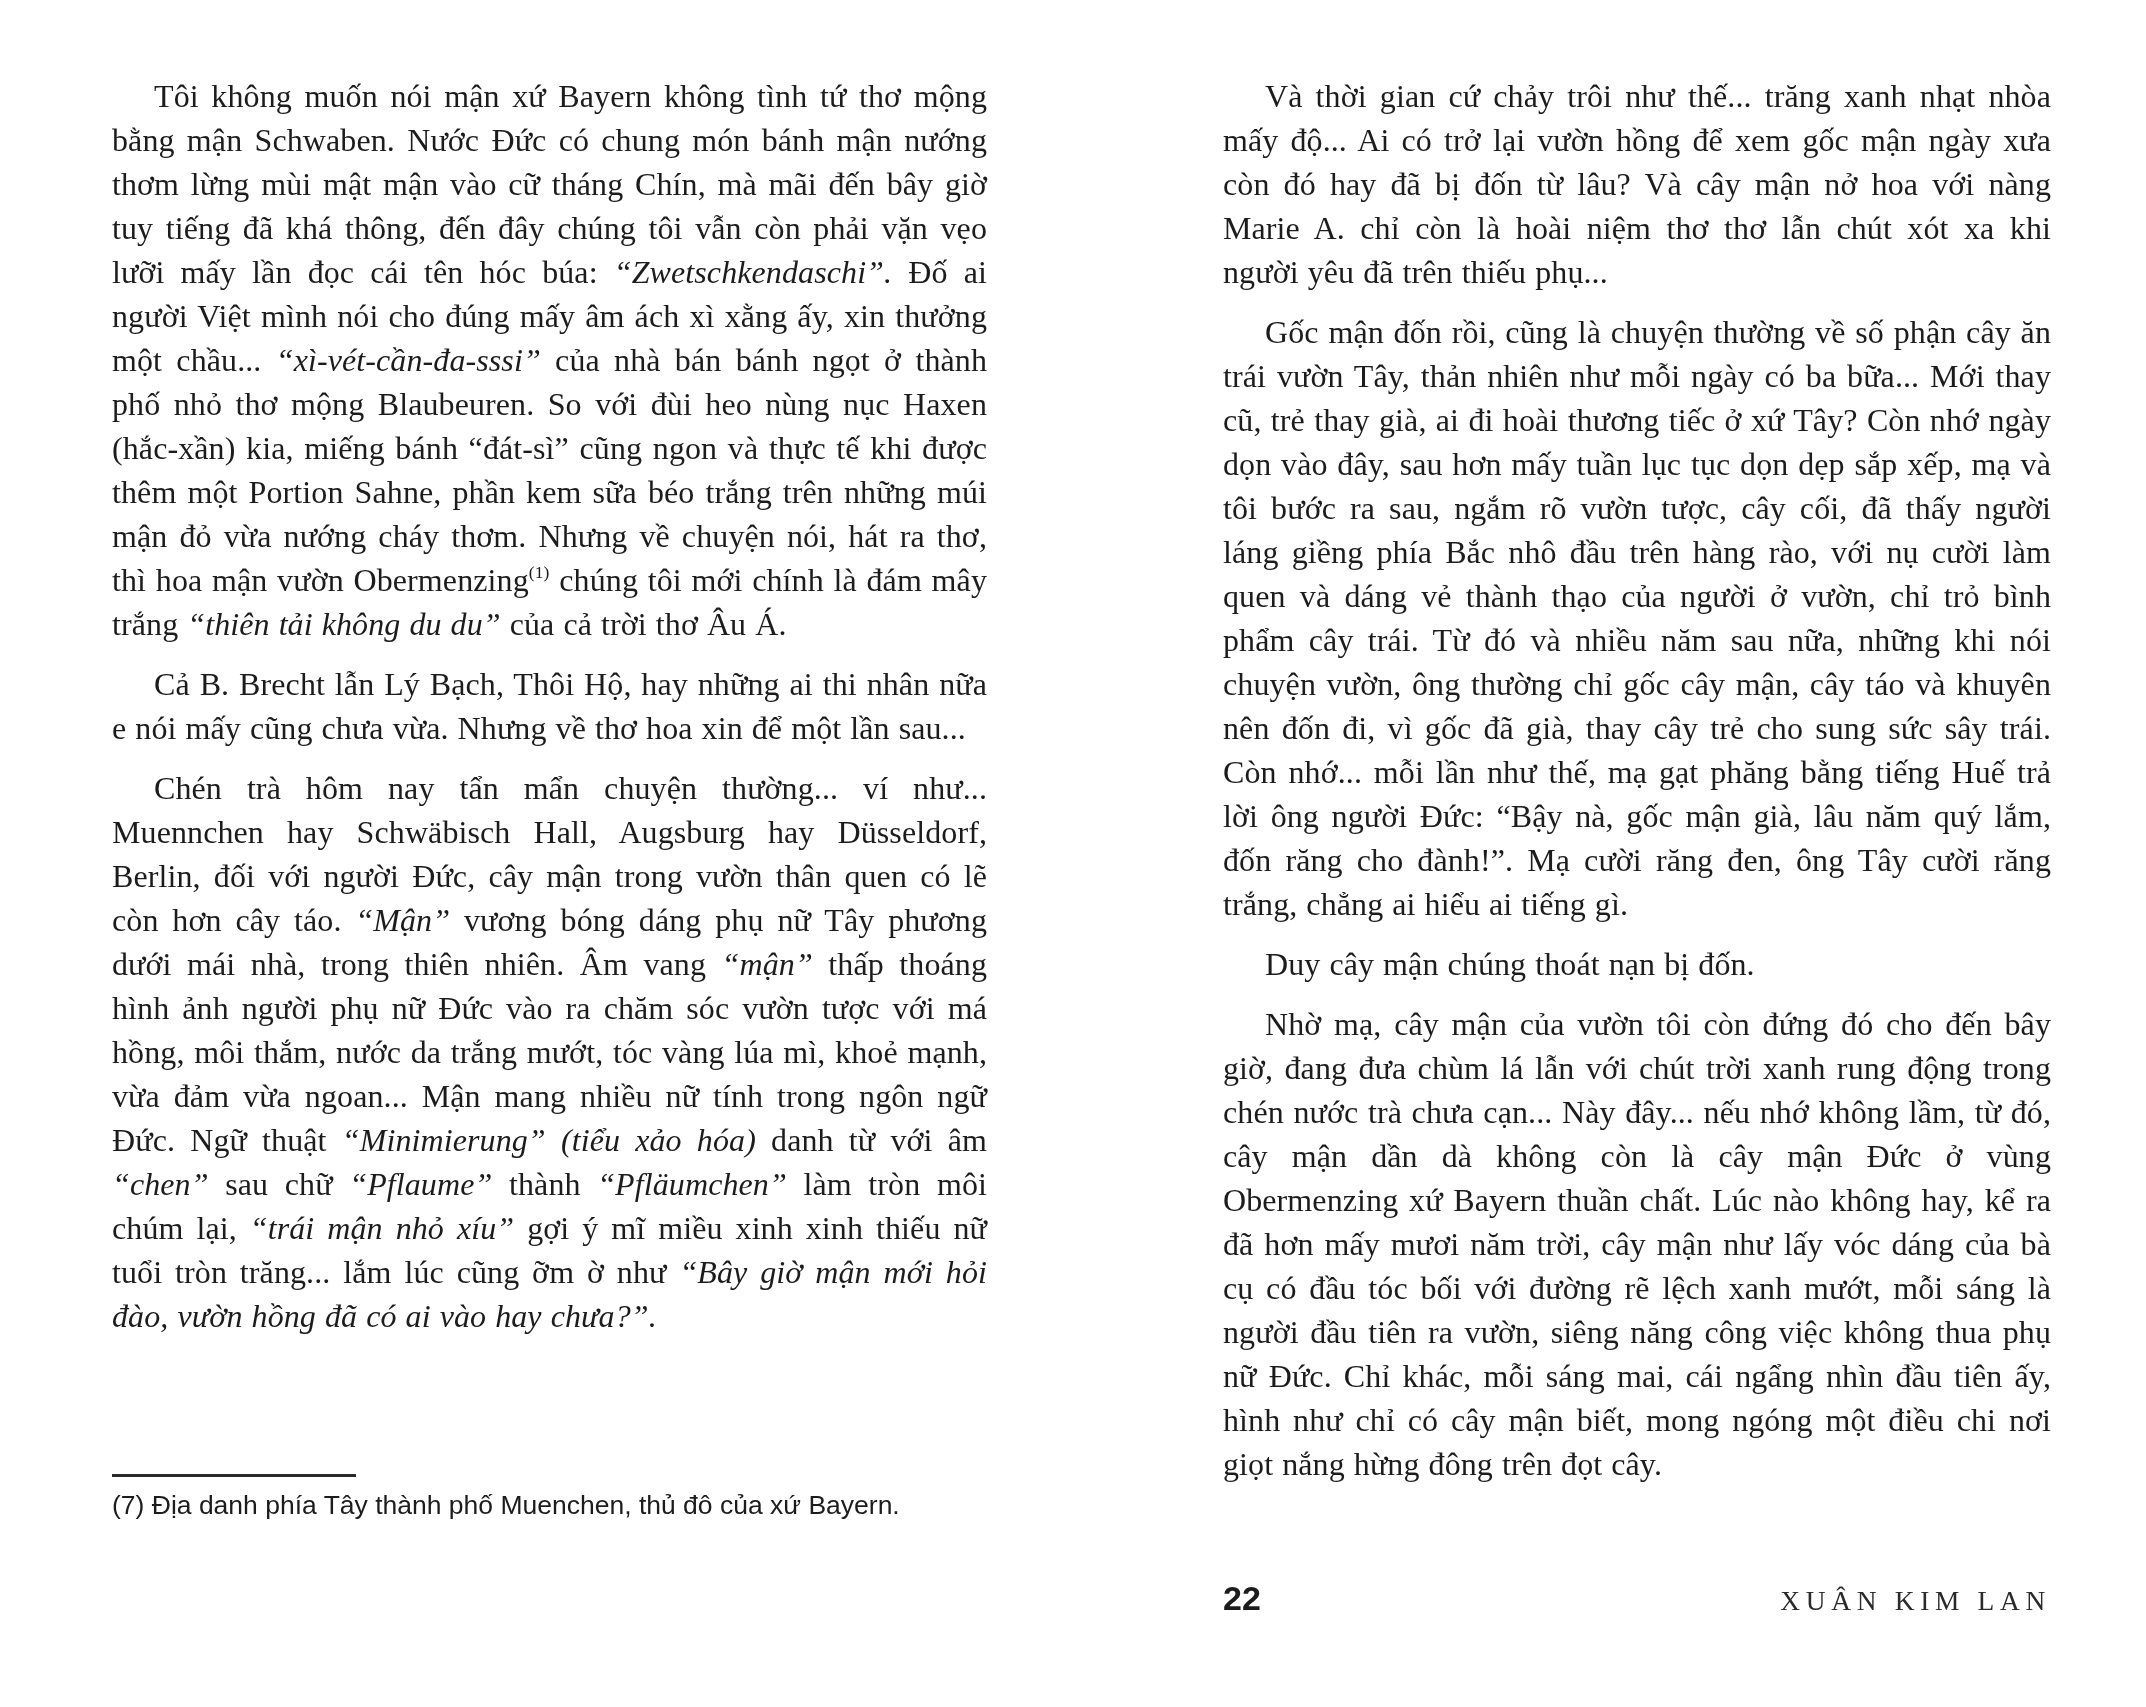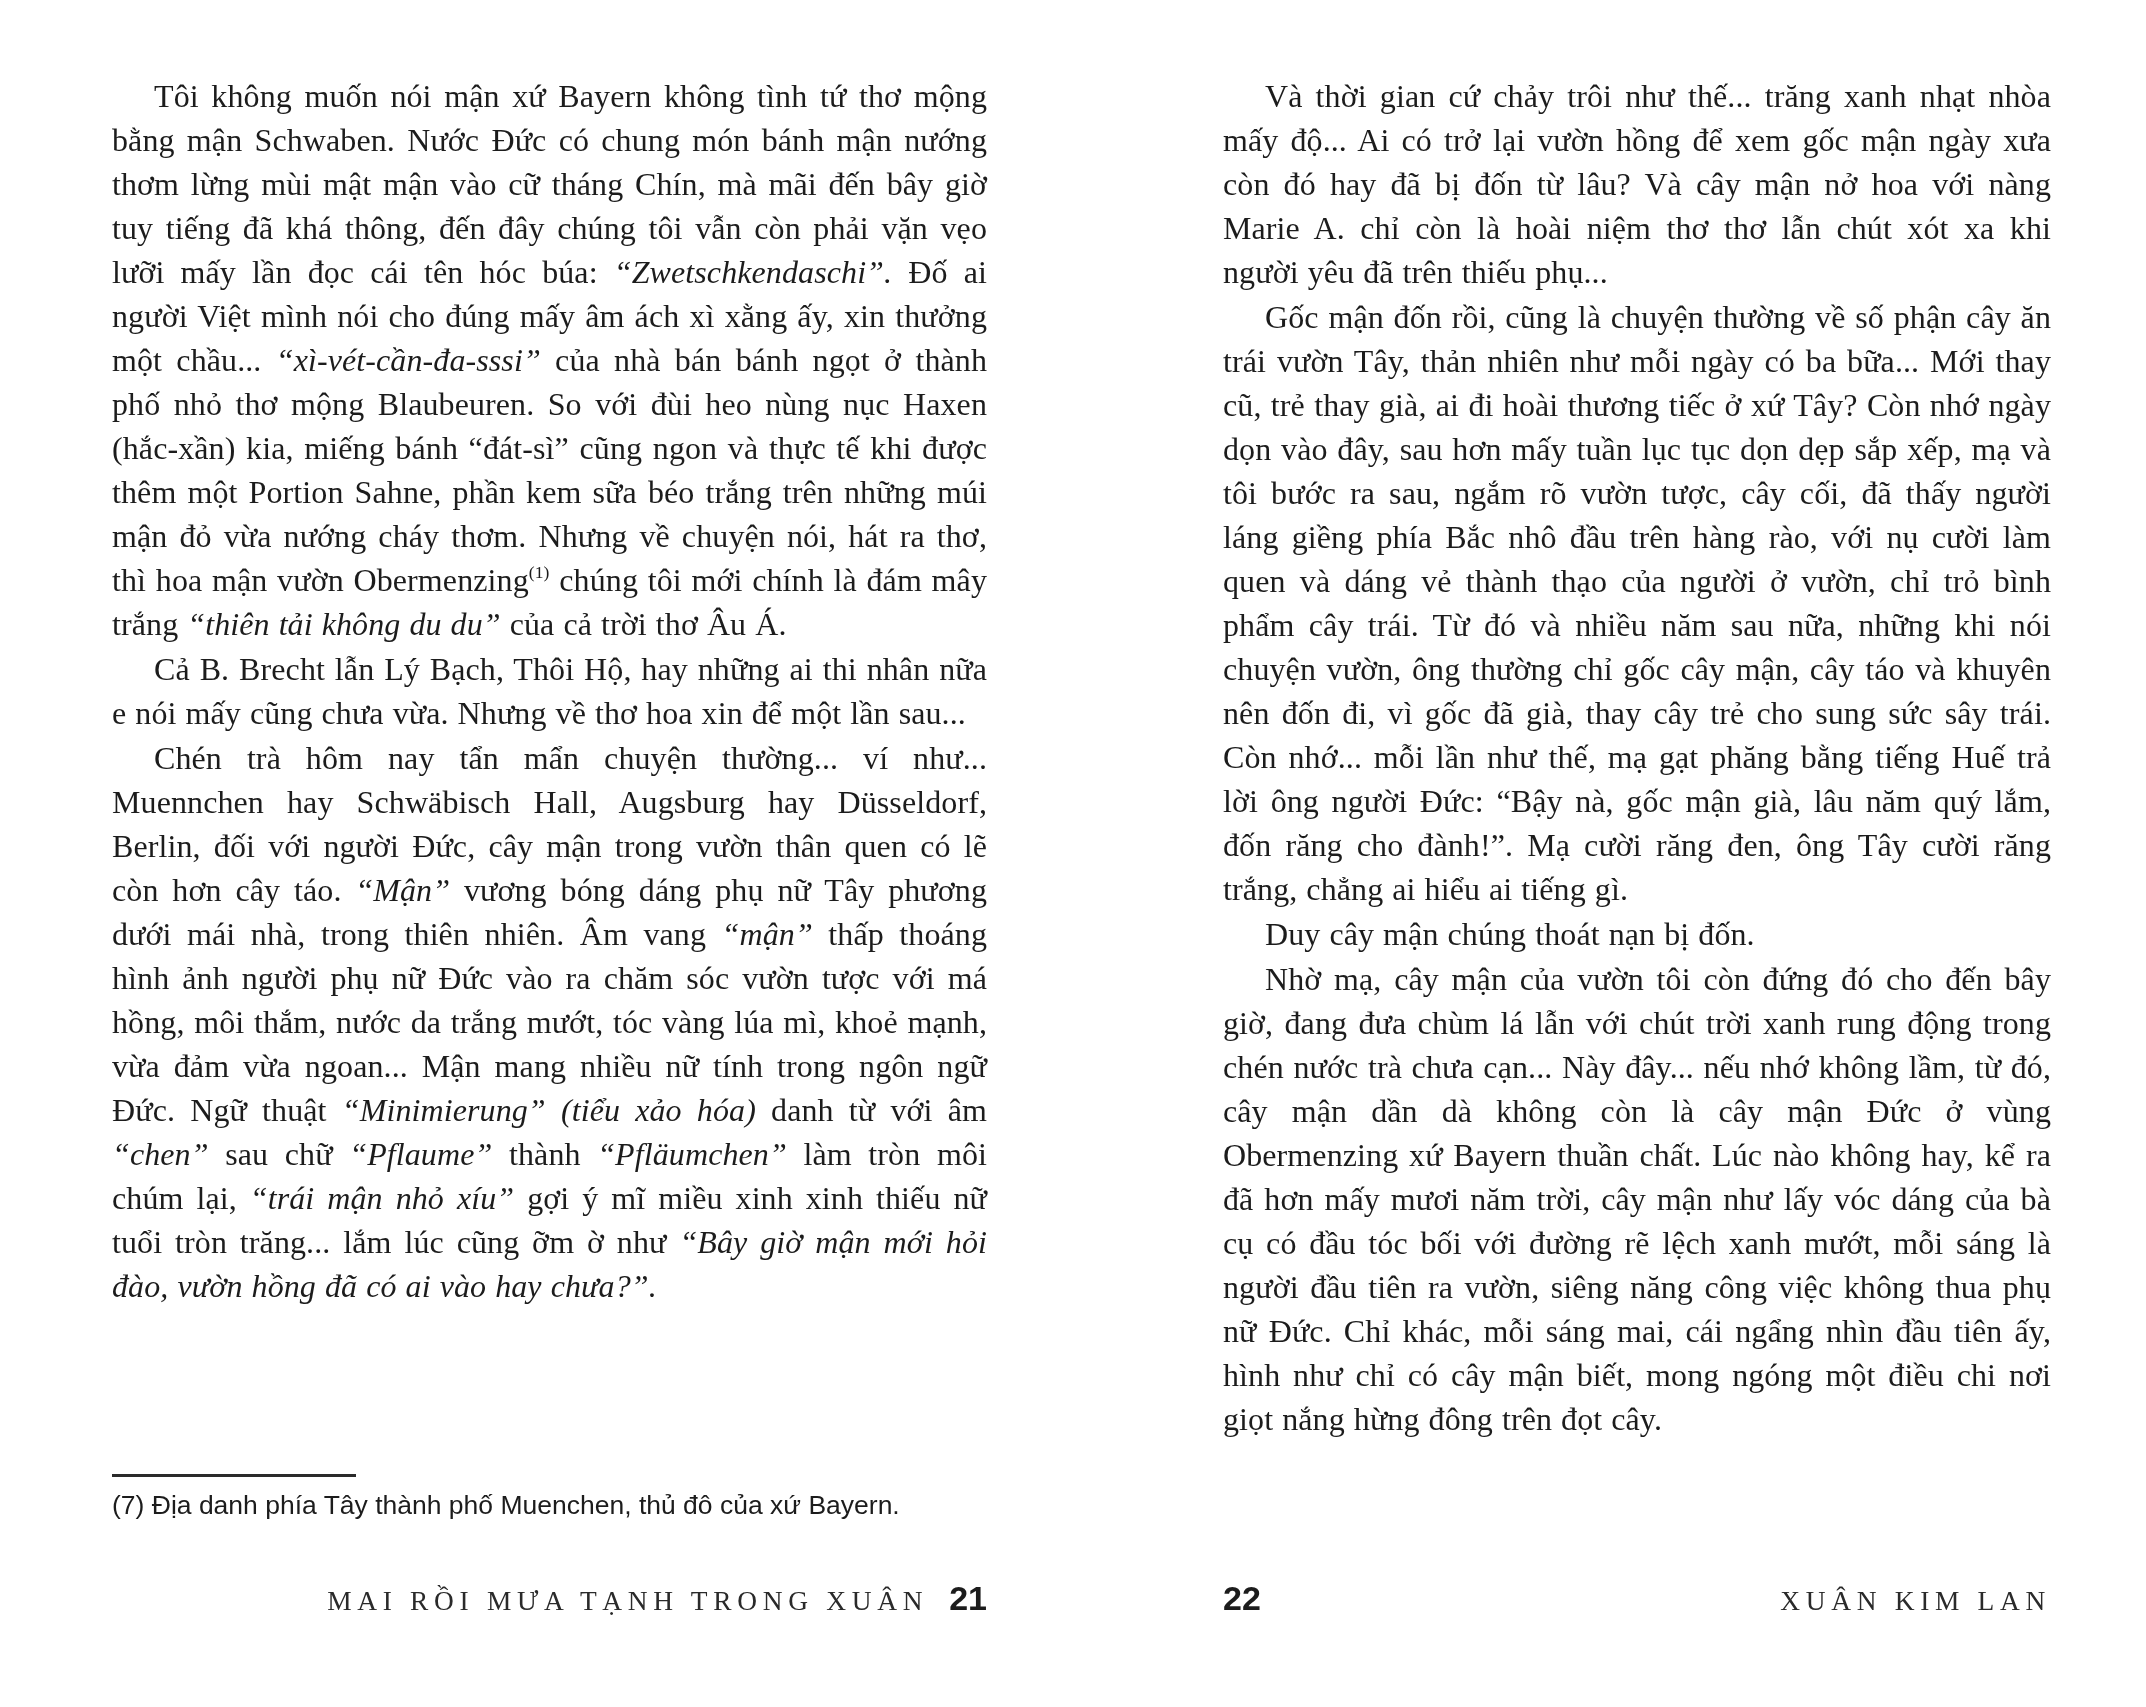--- a/index.html
+++ b/index.html
@@ -33,21 +33,21 @@
     margin: 0;
     padding: 0;
     font-size: 32px;
     line-height: 44px;
     text-align: justify;
     text-indent: 42px;
     letter-spacing: 0.1px;
     word-spacing: 0.9px;
   }
   .text-column p + p {
-    margin-top: 1px;
+    margin-top: 16px;
   }
   .text-column em {
     font-style: italic;
   }
   .text-column sup {
     font-size: 0.55em;
     line-height: 0;
     vertical-align: 13.2px;
   }
 
@@ -107,24 +107,20 @@
         <p><span>Tôi không muốn nói mận xứ Bayern không tình tứ thơ mộng bằng mận Schwaben. Nước Đức có chung món bánh mận nướng thơm lừng mùi mật mận vào cữ tháng Chín, mà mãi đến bây giờ tuy tiếng đã khá thông, đến đây chúng tôi vẫn còn phải vặn vẹo lưỡi mấy lần đọc cái tên hóc búa: </span><em>“Zwetschkendaschi”.</em><span> Đố ai người Việt mình nói cho đúng mấy âm ách xì xằng ấy, xin thưởng một chầu... </span><em>“xì-vét-cần-đa-sssi”</em><span> của nhà bán bánh ngọt ở thành phố nhỏ thơ mộng Blaubeuren. So với đùi heo nùng nục Haxen (hắc-xần) kia, miếng bánh “đát-sì” cũng ngon và thực tế khi được thêm một Portion Sahne, phần kem sữa béo trắng trên những múi mận đỏ vừa nướng cháy thơm. Nhưng về chuyện nói, hát ra thơ, thì hoa mận vườn Obermenzing</span><sup>(1)</sup><span> chúng tôi mới chính là đám mây trắng </span><em>“thiên tải không du du”</em><span> của cả trời thơ Âu Á.</span></p>
         <p><span>Cả B. Brecht lẫn Lý Bạch, Thôi Hộ, hay những ai thi nhân nữa e nói mấy cũng chưa vừa. Nhưng về thơ hoa xin để một lần sau...</span></p>
         <p><span>Chén trà hôm nay tẩn mẩn chuyện thường... ví như... Muennchen hay Schwäbisch Hall, Augsburg hay Düsseldorf, Berlin, đối với người Đức, cây mận trong vườn thân quen có lẽ còn hơn cây táo. </span><em>“Mận”</em><span> vương bóng dáng phụ nữ Tây phương dưới mái nhà, trong thiên nhiên. Âm vang </span><em>“mận”</em><span> thấp thoáng hình ảnh người phụ nữ Đức vào ra chăm sóc vườn tược với má hồng, môi thắm, nước da trắng mướt, tóc vàng lúa mì, khoẻ mạnh, vừa đảm vừa ngoan... Mận mang nhiều nữ tính trong ngôn ngữ Đức. Ngữ thuật </span><em>“Minimierung” (tiểu xảo hóa)</em><span> danh từ với âm </span><em>“chen”</em><span> sau chữ </span><em>“Pflaume”</em><span> thành </span><em>“Pfläumchen”</em><span> làm tròn môi chúm lại, </span><em>“trái mận nhỏ xíu”</em><span> gợi ý mĩ miều xinh xinh thiếu nữ tuổi tròn trăng... lắm lúc cũng ỡm ờ như </span><em>“Bây giờ mận mới hỏi đào, vườn hồng đã có ai vào hay chưa?”.</em></p>
       </div>
 
     <div class="footnote-block">
       <div class="footnote-rule"></div>
       <div class="footnote-text">(7) Địa danh phía Tây thành phố Muenchen, thủ đô của xứ Bayern.</div>
     </div>
 
-    <footer class="page-footer footer-left">
-      <span class="running-title">MAI RỒI MƯA TẠNH TRONG XUÂN</span>
-      <span class="page-number">21</span>
-    </footer>
   </section>
 
   <section class="page page-right">
     <div class="text-column">
         <p><span>Và thời gian cứ chảy trôi như thế... trăng xanh nhạt nhòa mấy độ... Ai có trở lại vườn hồng để xem gốc mận ngày xưa còn đó hay đã bị đốn từ lâu? Và cây mận nở hoa với nàng Marie A. chỉ còn là hoài niệm thơ thơ lẫn chút xót xa khi người yêu đã trên thiếu phụ...</span></p>
         <p><span>Gốc mận đốn rồi, cũng là chuyện thường về số phận cây ăn trái vườn Tây, thản nhiên như mỗi ngày có ba bữa... Mới thay cũ, trẻ thay già, ai đi hoài thương tiếc ở xứ Tây? Còn nhớ ngày dọn vào đây, sau hơn mấy tuần lục tục dọn dẹp sắp xếp, mạ và tôi bước ra sau, ngắm rõ vườn tược, cây cối, đã thấy người láng giềng phía Bắc nhô đầu trên hàng rào, với nụ cười làm quen và dáng vẻ thành thạo của người ở vườn, chỉ trỏ bình phẩm cây trái. Từ đó và nhiều năm sau nữa, những khi nói chuyện vườn, ông thường chỉ gốc cây mận, cây táo và khuyên nên đốn đi, vì gốc đã già, thay cây trẻ cho sung sức sây trái. Còn nhớ... mỗi lần như thế, mạ gạt phăng bằng tiếng Huế trả lời ông người Đức: “Bậy nà, gốc mận già, lâu năm quý lắm, đốn răng cho đành!”. Mạ cười răng đen, ông Tây cười răng trắng, chẳng ai hiểu ai tiếng gì.</span></p>
         <p><span>Duy cây mận chúng thoát nạn bị đốn.</span></p>
         <p><span>Nhờ mạ, cây mận của vườn tôi còn đứng đó cho đến bây giờ, đang đưa chùm lá lẫn với chút trời xanh rung động trong chén nước trà chưa cạn... Này đây... nếu nhớ không lầm, từ đó, cây mận dần dà không còn là cây mận Đức ở vùng Obermenzing xứ Bayern thuần chất. Lúc nào không hay, kể ra đã hơn mấy mươi năm trời, cây mận như lấy vóc dáng của bà cụ có đầu tóc bối với đường rẽ lệch xanh mướt, mỗi sáng là người đầu tiên ra vườn, siêng năng công việc không thua phụ nữ Đức. Chỉ khác, mỗi sáng mai, cái ngẩng nhìn đầu tiên ấy, hình như chỉ có cây mận biết, mong ngóng một điều chi nơi giọt nắng hừng đông trên đọt cây.</span></p>
       </div>
 

